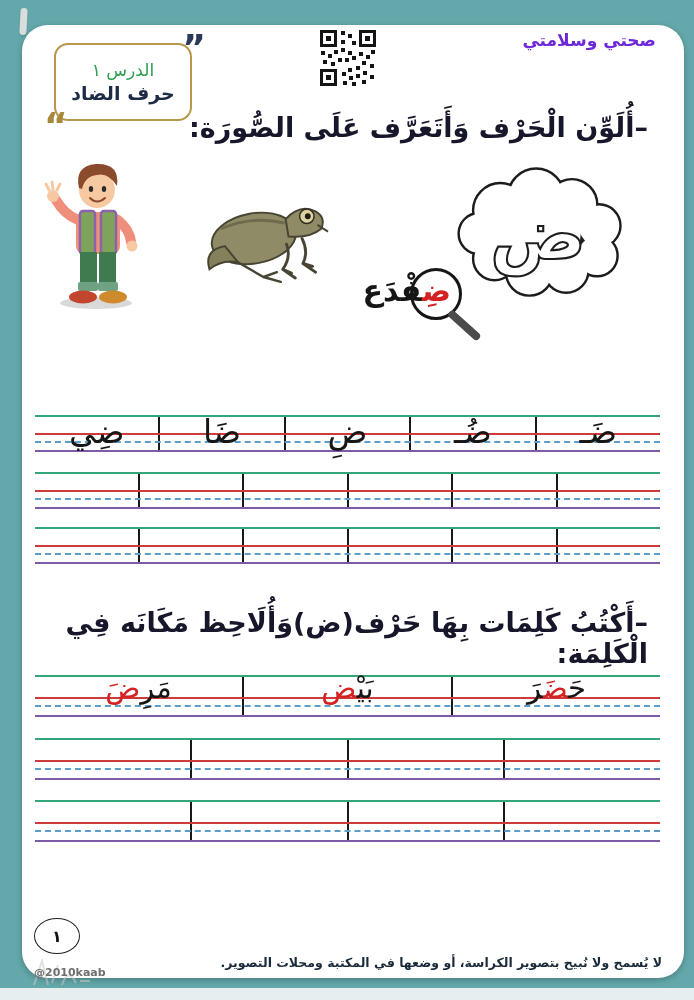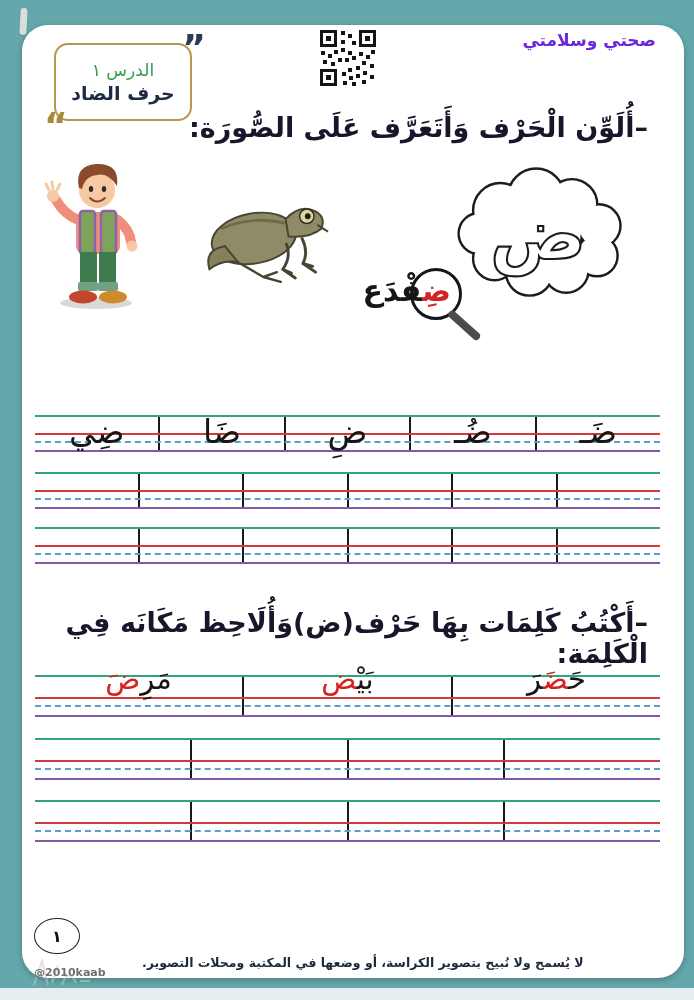--- a/index.html
+++ b/index.html
@@ -44,27 +44,27 @@
   .redline{position:absolute;left:0;right:0;height:2.3px;background:#cf3b3b;z-index:1;}
   .rowA .redline{top:16px;}
   .rowB .redline{top:20px;}
   .dashline{position:absolute;left:0;right:0;border-top:2px dashed #5b9ec9;z-index:1;}
   .rowA .dashline{top:24px;}
   .rowB .dashline{top:28px;}
   .cell{flex:1;position:relative;}
   .cell + .cell{border-right:2.4px solid #191919;}
   .glyph{position:absolute;bottom:2px;left:0;right:0;text-align:center;direction:rtl;font-weight:normal;
     line-height:1;font-size:33px;color:#161616;z-index:2;white-space:nowrap;}
-  .rowB .glyph{font-size:29px;bottom:21px;margin-top:44px;}
+  .rowB .glyph{font-size:29px;bottom:12px;margin-top:44px;}
   .ra1{top:390px;} .ra2{top:447px;} .ra3{top:502px;}
   .rb1{top:650px;} .rb2{top:713px;} .rb3{top:775px;}
   
   .pagenum{position:absolute;left:12px;top:893px;width:44px;height:34px;border:1.7px solid #222;
     border-radius:50%;display:flex;align-items:center;justify-content:center;font-size:16px;font-weight:bold;color:#111;}
-  .copy{position:absolute;left:120px;right:22px;top:930px;text-align:left;direction:rtl;
+  .copy{position:absolute;left:120px;right:22px;top:930px;text-align:right;direction:rtl;
     font-size:12.5px;font-weight:bold;color:#1b2a3a;}
   .wm{position:absolute;left:12px;top:941px;font-size:11px;color:#6f6f6f;font-weight:bold;z-index:2;}
   .scribble{position:absolute;left:6px;top:930px;z-index:1;opacity:.55;}
 </style>
 </head>
 <body>
 
 <div class="canvas">
   <div class="binding-mark"></div>
 

